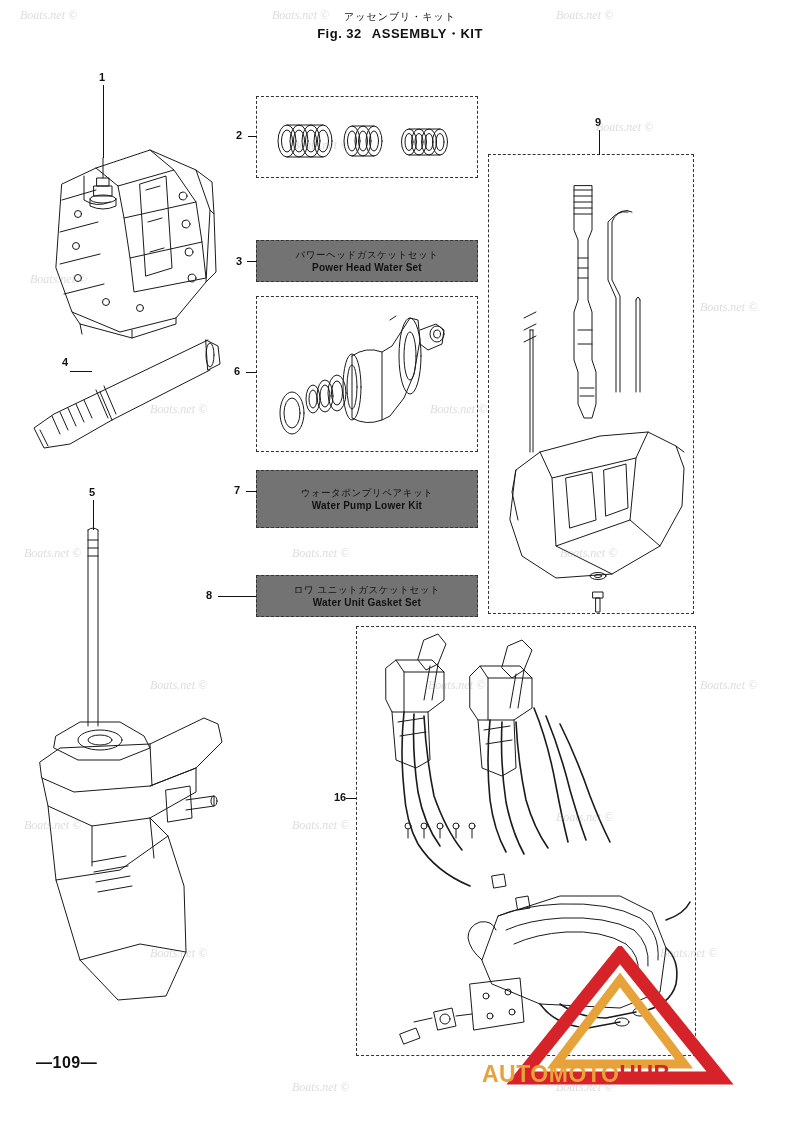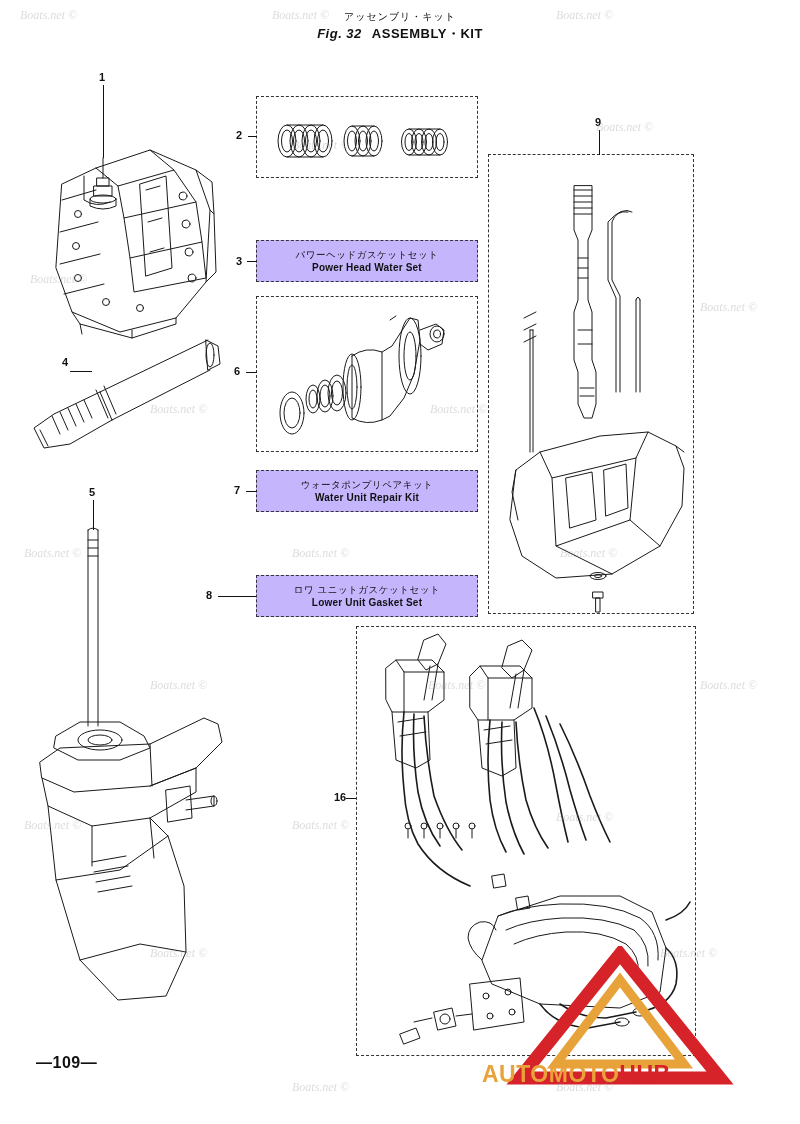--- a/index.html
+++ b/index.html
@@ -34,21 +34,21 @@
     color: #111;
     line-height: 14px;
   }
   .header .fig {
     font-size: 13px;
     font-weight: bold;
     letter-spacing: 0.5px;
     line-height: 18px;
     margin-top: 1px;
   }
-  .header .fig .num { margin-right: 10px; font-style: italic; }
+  .header .fig .num { margin-right: 10px; }
 
   
   .pagenum {
     position: absolute;
     left: 36px;
     bottom: 52px;
     font-size: 16px;
     font-weight: bold;
     letter-spacing: 0.5px;
   }
@@ -71,21 +71,21 @@
 
   
   .labelbox {
     position: absolute;
     border: 1px dashed #333;
     box-sizing: border-box;
     display: flex;
     flex-direction: column;
     align-items: center;
     justify-content: center;
-    background: #c4b5fd;
+    background: #737373;
     text-align: right;
   }
   .labelbox .jp {
     font-size: 9.5px;
     letter-spacing: 0.5px;
     line-height: 13px;
     white-space: nowrap;
   }
   .labelbox .en {
     font-size: 10px;
@@ -149,28 +149,28 @@
   <div class="dbox" style="left:256px; top:96px; width:222px; height:82px;"></div>
   <div class="dbox" style="left:256px; top:296px; width:222px; height:156px;"></div>
   <div class="dbox" style="left:488px; top:154px; width:206px; height:460px;"></div>
   <div class="dbox" style="left:356px; top:626px; width:340px; height:430px;"></div>
 
   <div class="labelbox" style="left:256px; top:240px; width:222px; height:42px;">
     <div class="jp">パワーヘッドガスケットセット</div>
     <div class="en">Power Head Water Set</div>
   </div>
 
-  <div class="labelbox" style="left:256px; top:470px; width:222px; height:42px;">
+  <div class="labelbox" style="left:256px; top:470px; width:222px; height:58px;">
     <div class="jp">ウォータポンプリペアキット</div>
-    <div class="en">Water Unit Repair Kit</div>
+    <div class="en">Water Pump Lower Kit</div>
   </div>
 
   <div class="labelbox" style="left:256px; top:575px; width:222px; height:42px;">
     <div class="jp">ロワ ユニットガスケットセット</div>
-    <div class="en">Lower Unit Gasket Set</div>
+    <div class="en">Water Unit Gasket Set</div>
   </div>
 
   <div class="callout" style="left:99px;  top:72px;">1</div>
   <div class="callout" style="left:236px; top:130px;">2</div>
   <div class="callout" style="left:236px; top:256px;">3</div>
   <div class="callout" style="left:62px;  top:357px;">4</div>
   <div class="callout" style="left:89px;  top:487px;">5</div>
   <div class="callout" style="left:234px; top:366px;">6</div>
   <div class="callout" style="left:234px; top:485px;">7</div>
   <div class="callout" style="left:206px; top:590px;">8</div>

